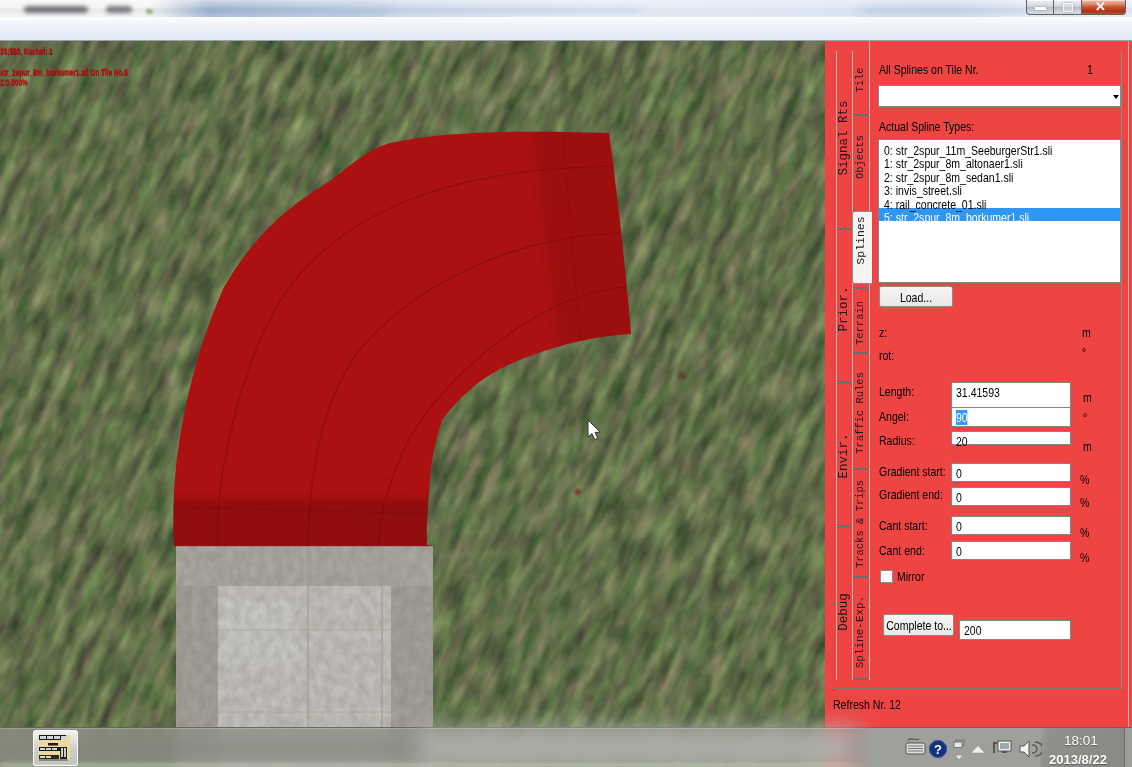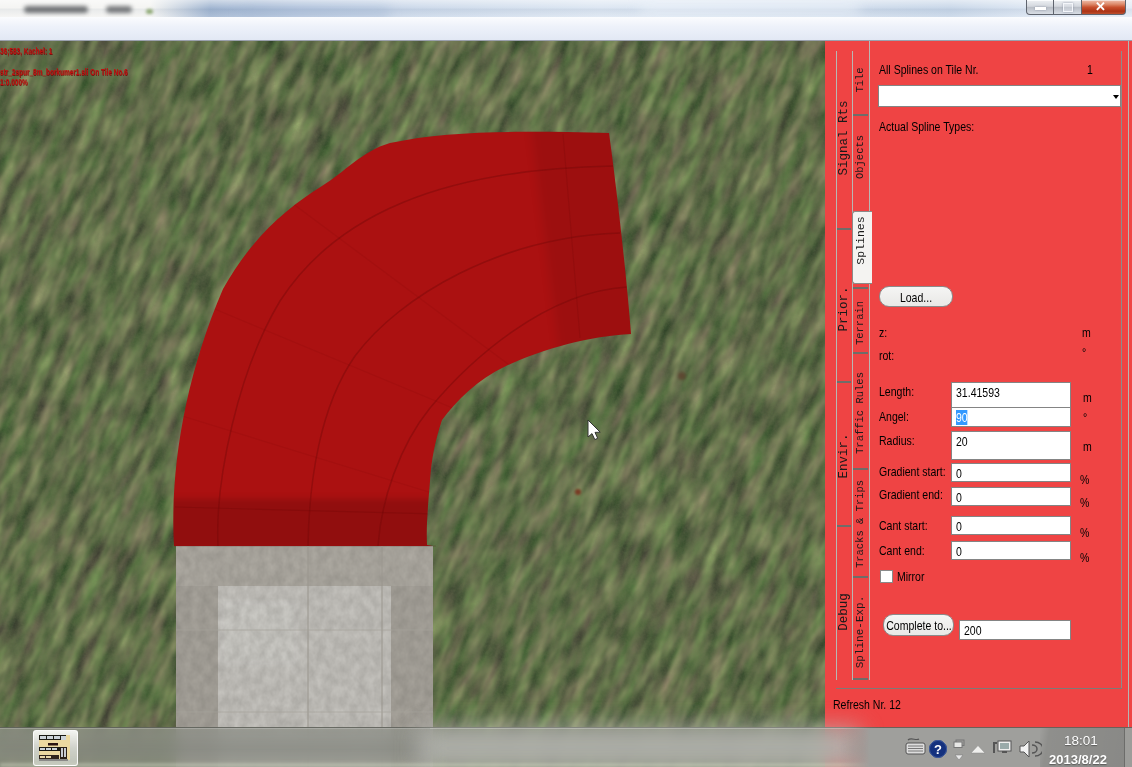--- a/index.html
+++ b/index.html
@@ -34,21 +34,21 @@
 .vtab{position:absolute;font-family:"Liberation Mono",monospace;color:#1a1a1a;
  transform:rotate(-90deg);transform-origin:center;white-space:nowrap;text-align:center;}
 .tick{position:absolute;height:2px;background:#6f6d69;}
 .lbl{position:absolute;font-size:13px;color:#000;white-space:nowrap;
  transform:scaleX(0.81);transform-origin:0 0;}
 .inp{position:absolute;background:#fff;border:1px solid #848484;box-sizing:border-box;
  color:#000;}
 .inp>span{position:absolute;left:4px;top:2px;font-size:13px;white-space:pre;
  transform:scaleX(0.81);transform-origin:0 0;}
 .btn{position:absolute;background:linear-gradient(180deg,#f5f5f4,#e9e8e6);
- border:1px solid #8b8b8b;border-radius:10px;box-sizing:border-box;color:#000;padding-left:7px;}
+ border:1px solid #8b8b8b;border-radius:2px;box-sizing:border-box;color:#000;padding-left:7px;}
 .btn>span{position:absolute;left:50%;top:50%;font-size:13px;white-space:pre;
  transform:translate(-50%,-50%) scaleX(0.81);}
 
 #taskbar{left:0;top:727px;width:1132px;height:40px;
  background:linear-gradient(180deg,rgba(148,150,144,0.60) 0%,rgba(133,135,129,0.72) 55%,rgba(158,161,150,0.55) 100%);
  -webkit-backdrop-filter:blur(8px);backdrop-filter:blur(8px);
  border-top:1px solid rgba(88,90,84,0.8);box-sizing:border-box;}
 #taskbar .toplight{position:absolute;left:0;top:0;width:100%;height:1px;background:rgba(255,255,255,0.35);}
 #taskbar .botlight{position:absolute;left:0;bottom:0;width:100%;height:4px;background:rgba(208,214,192,0.45);filter:blur(1.5px);}
 #tray{position:absolute;left:840px;top:0;width:292px;height:40px;background:linear-gradient(90deg,rgba(159,159,156,0),rgba(159,159,156,1) 30px);}
@@ -203,39 +203,48 @@
  <div class="tick" style="left:28px;top:311px;width:15px;"></div>
  <div class="tick" style="left:28px;top:427px;width:15px;"></div>
  <div class="tick" style="left:28px;top:535px;width:15px;"></div>
  <div class="tick" style="left:28px;top:637px;width:15px;"></div>
 
  <div class="lbl" style="left:54px;top:21px;">All Splines on Tile Nr.</div>
  <div class="lbl" style="left:262px;top:21px;">1</div>
  <div class="inp" style="left:53px;top:44px;width:243px;height:22px;"></div>
  <div class="abs" style="left:288px;top:54px;width:0;height:0;border-left:3.5px solid transparent;border-right:3.5px solid transparent;border-top:4.5px solid #000;"></div>
  <div class="lbl" style="left:54px;top:78px;">Actual Spline Types:</div>
+ <div class="inp" style="left:53px;top:98px;width:243px;height:144px;">
+   <div style="position:absolute;left:0px;top:67.5px;width:241px;height:13.5px;background:#2f96f2;"></div>
+   <div style="position:absolute;left:5px;top:3.5px;font-size:13px;line-height:13.5px;white-space:pre;transform:scaleX(0.81);transform-origin:0 0;">0: str_2spur_11m_SeeburgerStr1.sli
+1: str_2spur_8m_altonaer1.sli
+2: str_2spur_8m_sedan1.sli
+3: invis_street.sli
+4: rail_concrete_01.sli
+<span style="color:#fff;">5: str_2spur_8m_borkumer1.sli</span></div>
+ </div>
  <div class="btn" style="left:54px;top:245px;width:74px;height:21px;">
       <span>Load...</span>
     </div>
  <div class="lbl" style="left:54px;top:284px;">z:</div>
  <div class="lbl" style="left:257px;top:284px;">m</div>
  <div class="lbl" style="left:54px;top:307px;">rot:</div>
  <div class="lbl" style="left:257px;top:304px;">°</div>
  <div class="lbl" style="left:54px;top:343px;">Length:</div>
  <div class="inp" style="left:126px;top:341px;width:120px;height:32px;">
       <span>31.41593</span>
     </div>
  <div class="lbl" style="left:258px;top:349px;">m</div>
  <div class="lbl" style="left:54px;top:368px;">Angel:</div>
  <div class="inp" style="left:126px;top:366px;width:120px;height:20px;">
       <span style="background:#3399ff;color:#fff;">90</span>
     </div>
  <div class="lbl" style="left:258px;top:369px;">°</div>
  <div class="lbl" style="left:54px;top:392px;">Radius:</div>
- <div class="inp" style="left:126px;top:390px;width:120px;height:29px;">
+ <div class="inp" style="left:126px;top:390px;width:120px;height:14px;">
       <span>20</span>
     </div>
  <div class="lbl" style="left:258px;top:398px;">m</div>
  <div class="lbl" style="left:54px;top:423px;">Gradient start:</div>
  <div class="inp" style="left:126px;top:422px;width:120px;height:19px;">
       <span>0</span>
     </div>
  <div class="lbl" style="left:255px;top:431px;">%</div>
  <div class="lbl" style="left:54px;top:446px;">Gradient end:</div>
  <div class="inp" style="left:126px;top:446px;width:120px;height:19px;">

